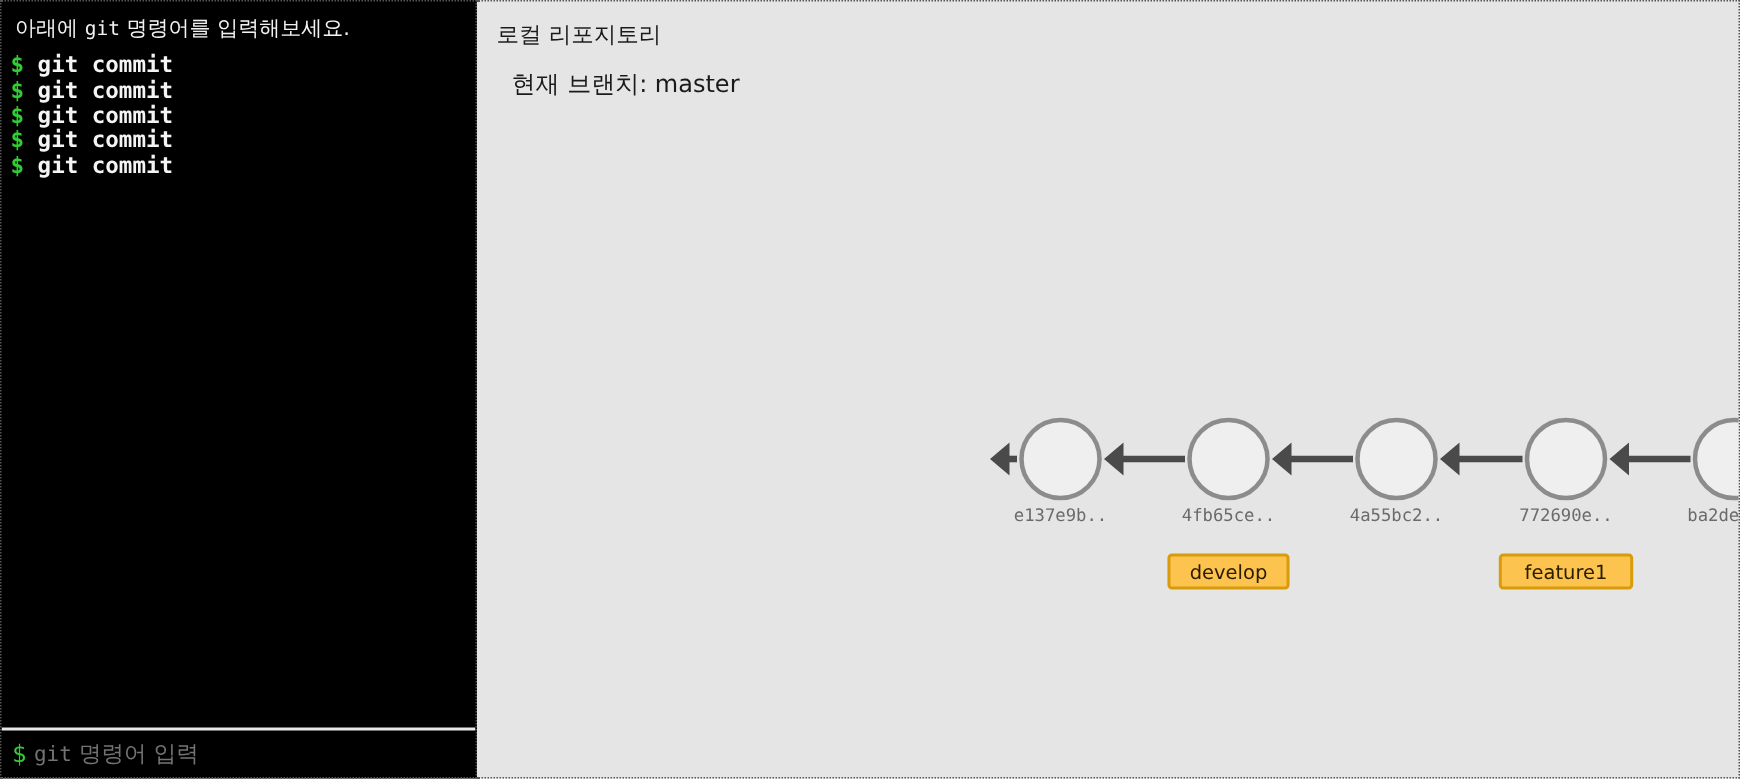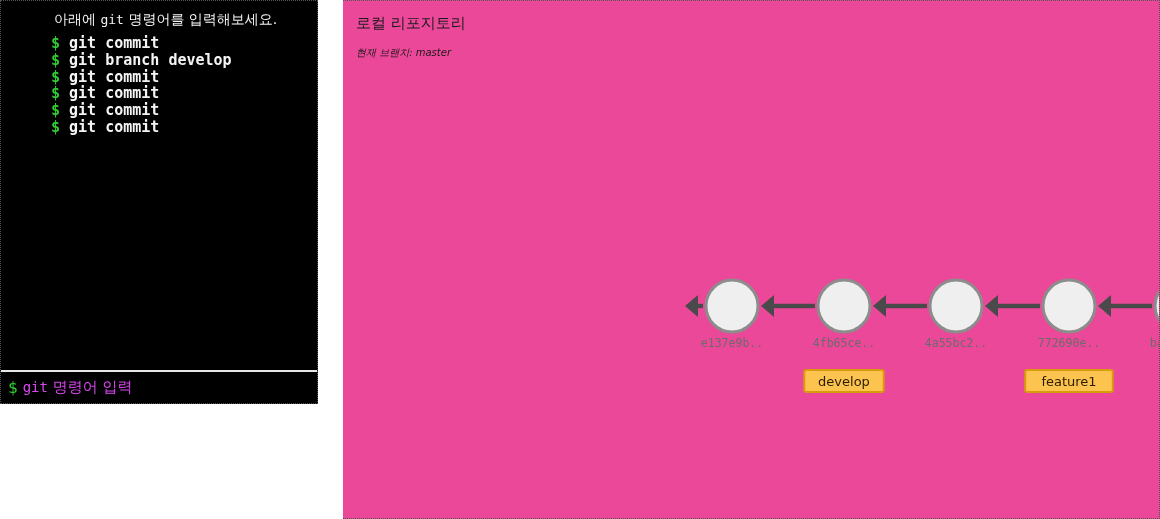--- a/index.html
+++ b/index.html
@@ -18,27 +18,26 @@
     width: 1160px;
     height: 519px;
     display: flex;
     box-sizing: border-box;
   }
 
   
   #terminal {
     position: relative;
     width: 318px;
-    height: 404px;
+    height: 519px;
     background: #000000;
     box-sizing: border-box;
     border: 1px dotted #555;
     overflow: hidden;
     flex: 0 0 318px;
-    padding-left: 44px;
   }
   #terminal-title {
     color: #f2f2f2;
     font-family: "DejaVu Sans", sans-serif;
     font-size: 14px;
     line-height: 18px;
     padding: 9px 0 0 9px;
     white-space: nowrap;
   }
   #terminal-title .mono {
@@ -71,60 +70,58 @@
     display: flex;
     align-items: center;
     padding-left: 7px;
     box-sizing: border-box;
   }
   #terminal-input-bar .prompt-sym {
     font-size: 16px;
     margin-right: 5px;
   }
   #terminal-input-placeholder {
-    color: #d946ef;
+    color: #737373;
     font-size: 15px;
     font-family: "DejaVu Sans", sans-serif;
     white-space: nowrap;
   }
   #terminal-input-placeholder .mono {
     font-family: "DejaVu Sans Mono", monospace;
     font-size: 14px;
   }
 
   
   #repo-panel {
     position: relative;
     flex: 1 1 auto;
     height: 519px;
-    background: #ec4899;
+    background: #e5e5e5;
     border: 1px dotted #555;
     border-left: none;
     box-sizing: border-box;
     overflow: hidden;
-    margin-left: 25px;
   }
   #repo-title {
     position: absolute;
     left: 13px;
     top: 13px;
     font-family: "DejaVu Sans", sans-serif;
     font-size: 15px;
     color: #1a1a1a;
     white-space: nowrap;
   }
   #repo-branch-line {
     position: absolute;
-    left: 13px;
+    left: 23px;
     top: 45px;
     font-family: "DejaVu Sans", sans-serif;
-    font-size: 10px;
+    font-size: 16px;
     color: #1a1a1a;
     white-space: nowrap;
-    font-style: italic;
   }
   #graph-area {
     position: absolute;
     left: 10px;
     top: 0;
     width: 1017px;
     height: 519px;
   }
   svg#graph-svg {
     position: absolute;
@@ -160,21 +157,20 @@
 <div id="app">
 
   <div id="terminal">
 
     <div id="terminal-title">
       <span>아래에 </span><span class="mono">git</span><span> 명령어를 입력해보세요.</span>
     </div>
 
     <div id="history">
         <div class="hist-line"><span class="prompt-sym">$</span><span> git commit</span></div>
-        <div class="hist-line"><span class="prompt-sym">$</span><span> git branch develop</span></div>
         <div class="hist-line"><span class="prompt-sym">$</span><span> git commit</span></div>
         <div class="hist-line"><span class="prompt-sym">$</span><span> git commit</span></div>
         <div class="hist-line"><span class="prompt-sym">$</span><span> git commit</span></div>
         <div class="hist-line"><span class="prompt-sym">$</span><span> git commit</span></div>
       </div>
 
     <div id="terminal-input-bar">
       <span class="prompt-sym">$</span>
       <span id="terminal-input-placeholder"><span class="mono">git</span><span> 명령어 입력</span></span>
     </div>

